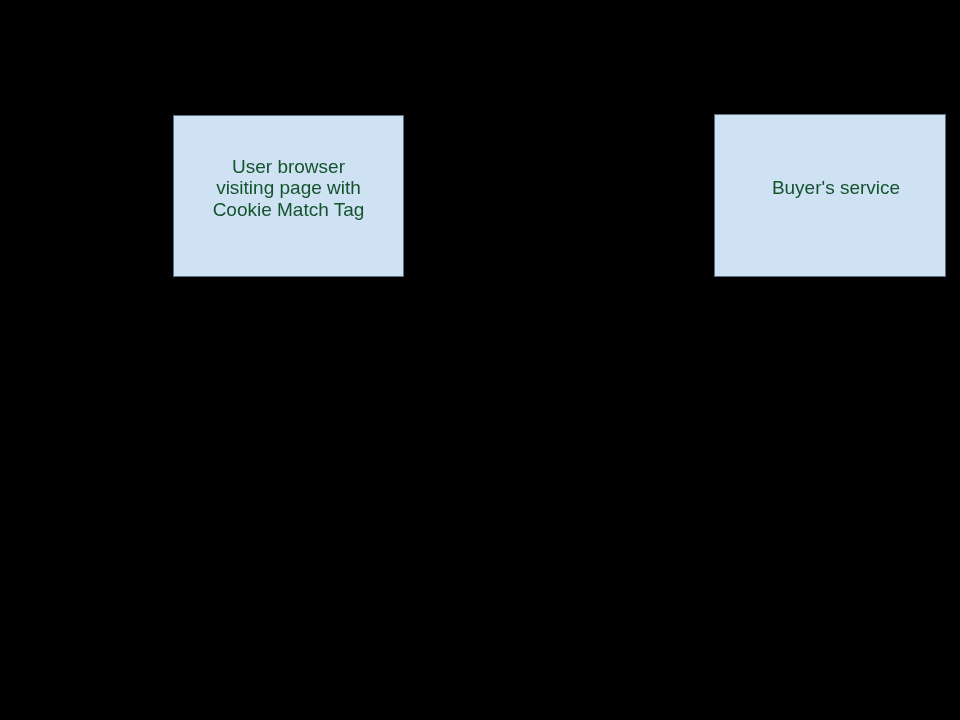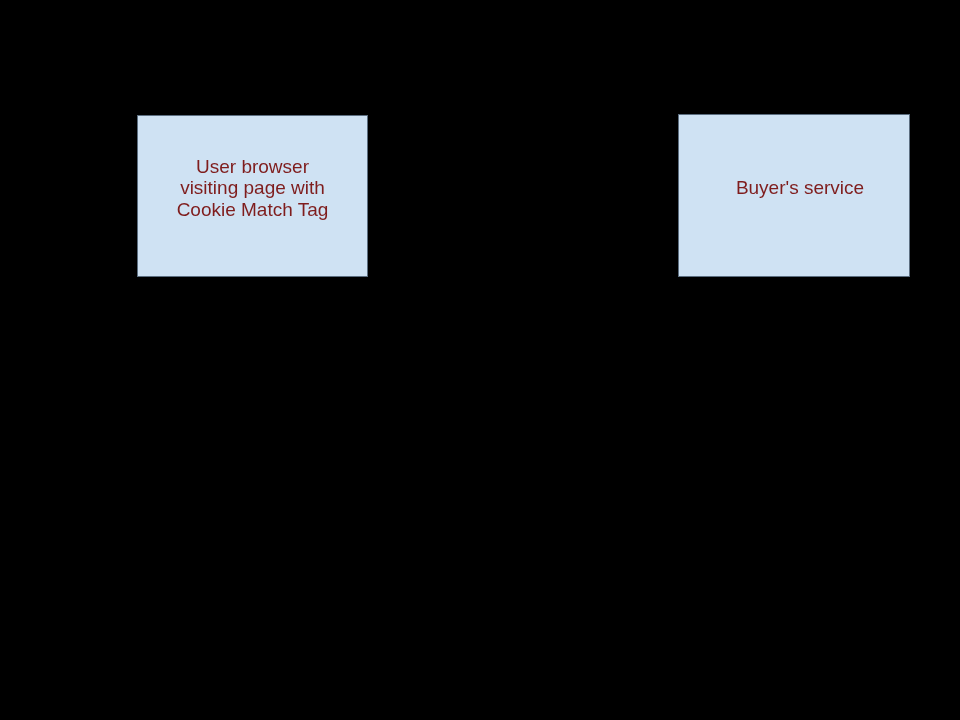--- a/index.html
+++ b/index.html
@@ -17,23 +17,24 @@
   }
   .node {
     position: absolute;
     box-sizing: border-box;
     background: #cfe2f3;
     border: 1px solid #5c6e80;
     display: flex;
     align-items: center;
     justify-content: center;
     text-align: center;
-    color: #7f1d1d;
+    color: #14532d;
     font-size: 19px;
     line-height: 21.5px;
+    margin-left: 36px;
   }
   .node-label {
     white-space: pre-line;
     transform: translateY(-8px);
   }
   
   .node-user-browser   { left: 137px; top: 115px; width: 231px; height: 162px; }
   .node-buyers-service { left: 678px; top: 114px; width: 232px; height: 163px; padding-left: 12px; }
   .node-google-cms     { left: 140px; top: 492px; width: 231px; height: 162px; }
 </style>

